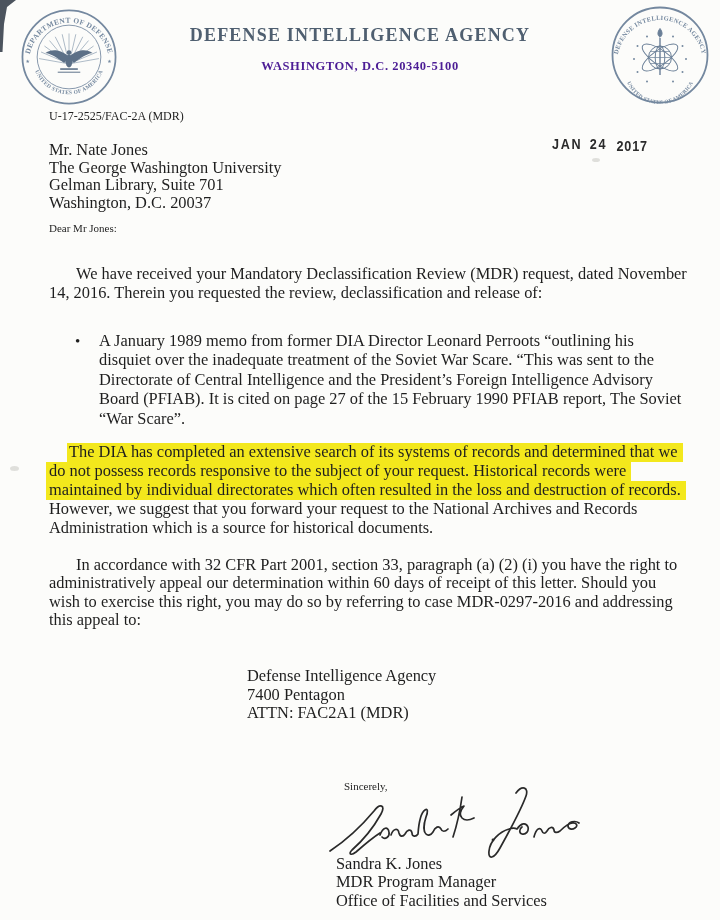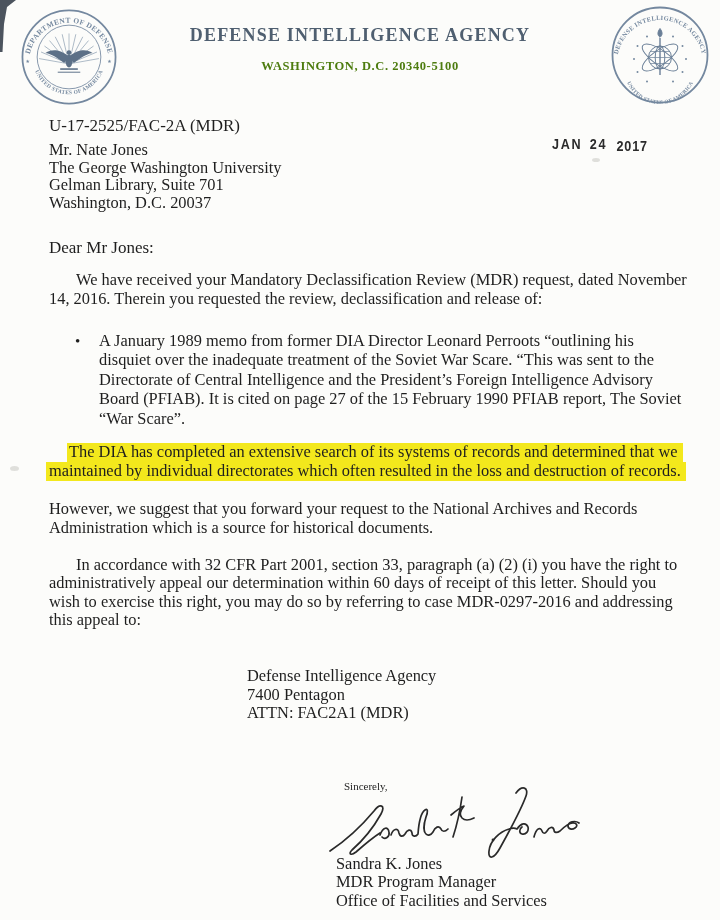--- a/index.html
+++ b/index.html
@@ -10,39 +10,39 @@
     color:#1e1e1e;
   }
   .abs{position:absolute;}
   
   .lh-title{
     left:0;top:25px;width:720px;text-align:center;
     font-weight:bold;font-size:18px;letter-spacing:1.2px;color:#4f5f70;
   }
   .lh-sub{
     left:0;top:59px;width:720px;text-align:center;
-    font-weight:bold;font-size:12.5px;letter-spacing:.6px;color:#4d7c0f;
+    font-weight:bold;font-size:12.5px;letter-spacing:.6px;color:#4c1d95;
   }
   .seal{position:absolute;}
   .seal text{font-family:"Liberation Serif",serif;fill:#74889f;}
   
-  .ref{left:49px;top:116px;font-size:17px;}
+  .ref{left:49px;top:109px;font-size:12px;}
   .stamp{
     left:552px;top:135px;font-family:"Liberation Sans",sans-serif;
     font-weight:bold;font-size:15px;color:#2b2b2b;letter-spacing:2px;
     transform:scaleX(.84);transform-origin:left top;white-space:nowrap;
   }
   .stamp .d{margin-left:9px;}
   .stamp .y{margin-left:11px;display:inline-block;transform:translateY(2px);letter-spacing:1px;}
   
   .block{font-size:16.4px;white-space:nowrap;}
   .block div{white-space:nowrap;}
   .recipient{left:49px;top:141px;line-height:17.6px;}
-  .salutation{left:49px;top:238px;font-size:17px;}
-  .para1{left:49px;top:270px;line-height:19px;}
+  .salutation{left:49px;top:222px;font-size:11px;}
+  .para1{left:49px;top:264px;line-height:19px;}
   .indent-first > div:first-child{text-indent:27px;}
   .bullet-marker{left:75px;top:333px;font-size:15px;}
   .bullet-text{left:99px;top:331px;line-height:19.4px;}
   .hl-lines{left:46px;top:443px;line-height:18.9px;}
   .hl-lines div{width:fit-content;background:#f3e81c;padding:0 5px 0 3px;}
   .hl-lines div:first-child{margin-left:21px;padding-left:2px;}
   .para2-rest{left:49px;top:500px;line-height:18.8px;}
   .para3{left:49px;top:556px;line-height:18.4px;}
   .appeal-addr{left:247px;top:667px;line-height:18.5px;}
   .valediction{left:344px;top:780px;font-size:11px;}
@@ -153,20 +153,21 @@
 <div class="abs block bullet-text">
     <div>A January 1989 memo from former DIA Director Leonard Perroots “outlining his</div>
     <div>disquiet over the inadequate treatment of the Soviet War Scare.  “This was sent to the</div>
     <div>Directorate of Central Intelligence and the President’s Foreign Intelligence Advisory</div>
     <div>Board (PFIAB).  It is cited on page 27 of the 15 February 1990 PFIAB report, The Soviet</div>
     <div>“War Scare”.</div>
   </div>
 
 <div class="abs block hl-lines">
     <div>The DIA has completed an extensive search of its systems of records and determined that we</div>
+    <div>do not possess records responsive to the subject of your request.  Historical records were</div>
     <div>maintained by individual directorates which often resulted in the loss and destruction of records.</div>
   </div>
 <div class="abs block para2-rest">
     <div>However, we suggest that you forward your request to the National Archives and Records</div>
     <div>Administration which is a source for historical documents.</div>
   </div>
 
 <div class="abs block para3 indent-first">
     <div>In accordance with 32 CFR Part 2001, section 33, paragraph (a) (2) (i) you have the right to</div>
     <div>administratively appeal our determination within 60 days of receipt of this letter.  Should you</div>

